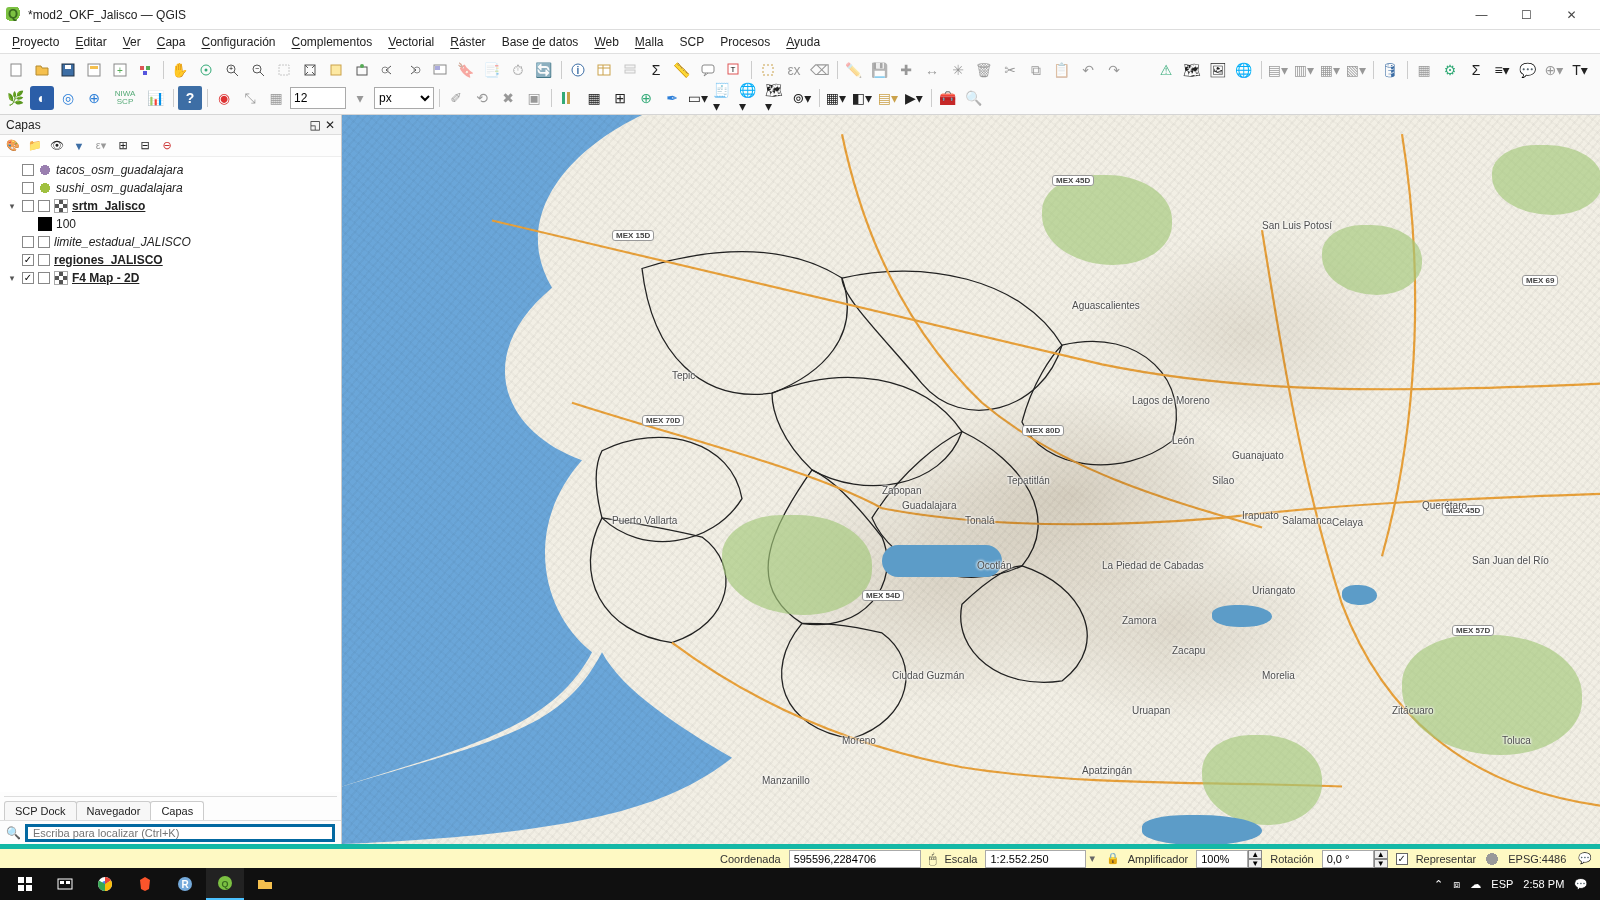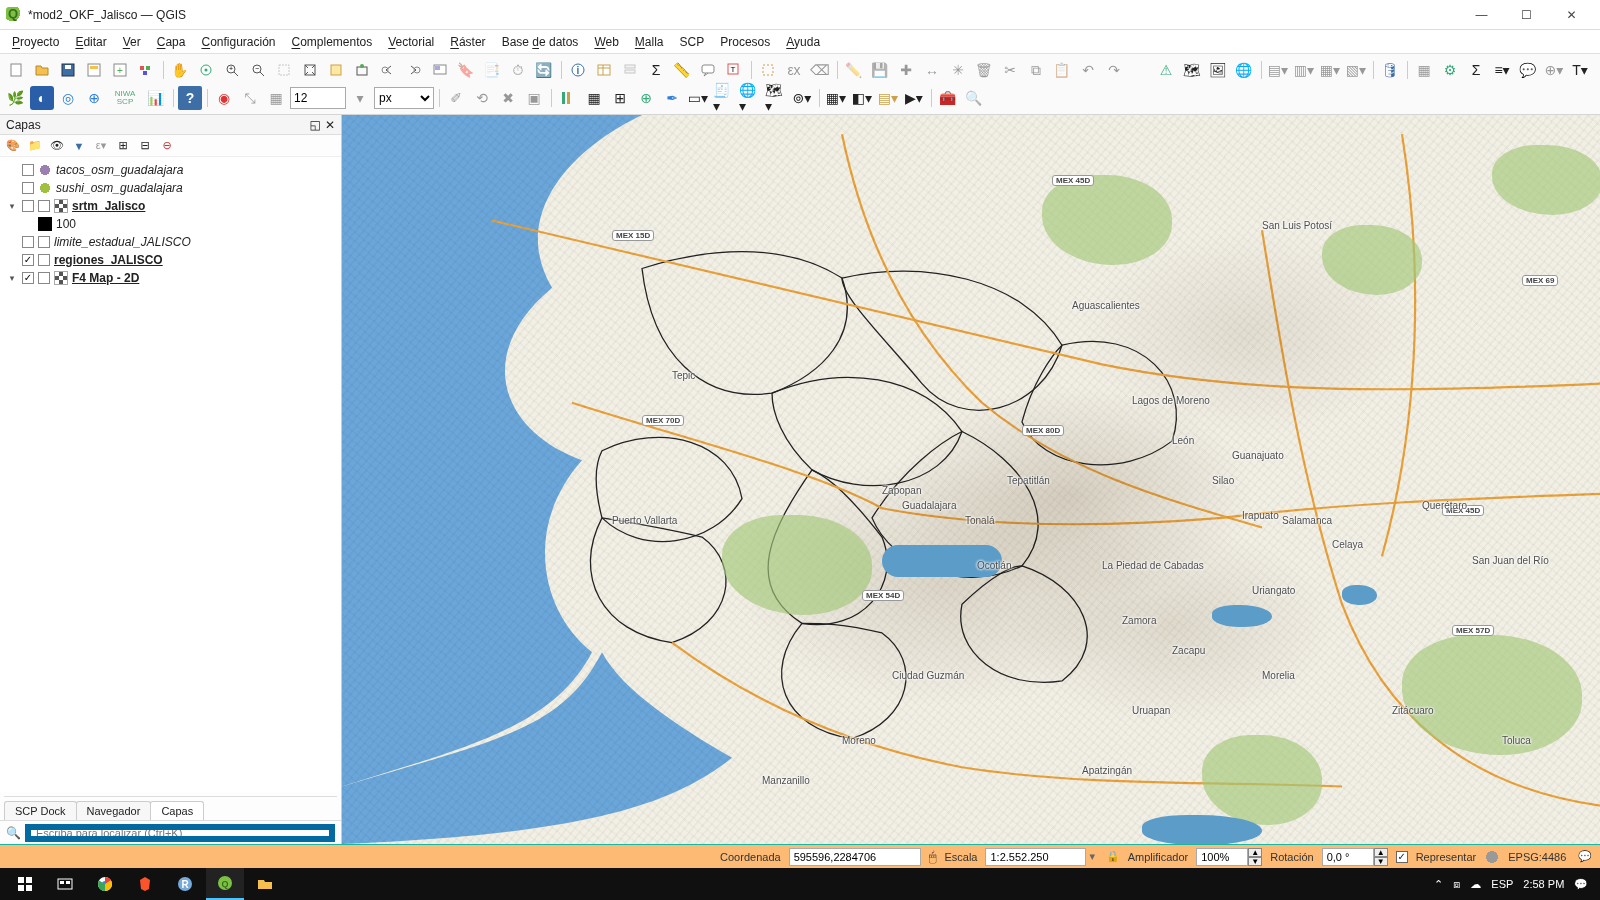--- a/index.html
+++ b/index.html
@@ -50,41 +50,41 @@
   .layer-item .sym.white { background:#fff; border:1px solid #aaa;}
   .layer-item .bold { font-weight:700;text-decoration:underline; }
   .layer-item .italic { font-style: italic; }
 
   .side-tabs { display:flex; gap:0; border-top:1px solid #ddd; padding-top:4px; margin:4px 4px 0 4px;}
   .side-tab { padding:3px 10px; border:1px solid #ccc; border-bottom:none; background:#f7f7f7; font-size:11px; border-radius:3px 3px 0 0; margin-right:-1px;}
   .side-tab.active { background:#fff; }
 
   .locator { height:24px; padding:3px 6px; display:flex; align-items:center; gap:4px; border-top:1px solid #ddd;}
   .locator .magnify { color:#777; }
-  .locator input { flex:1; height:18px; border:6px solid #0369a1; padding:1px 5px; font-size:11px; color:#666; }
+  .locator input { flex:1; height:18px; border:3px solid #0369a1; padding:1px 5px; font-size:11px; color:#666; }
 
   
   .mapwrap { flex:1; position:relative; overflow:hidden; background:#6aa6d9; }
   .mapcanvas { position:absolute; inset:0; }
   .terrain { position:absolute; inset:0; background:
      radial-gradient(300px 180px at 58% 52%, rgba(120,100,70,.22), transparent 60%),
      radial-gradient(340px 200px at 48% 64%, rgba(120,100,70,.18), transparent 62%),
      radial-gradient(280px 170px at 72% 30%, rgba(120,100,70,.12), transparent 60%),
      radial-gradient(260px 160px at 66% 70%, rgba(120,100,70,.15), transparent 62%),
      repeating-linear-gradient(130deg, rgba(0,0,0,.03) 0 2px, transparent 2px 6px),
      repeating-linear-gradient(40deg,  rgba(0,0,0,.025) 0 2px, transparent 2px 7px);
      mix-blend-mode: multiply; }
   .greenpatch { position:absolute; background:#a3c77a; opacity:.65; border-radius:40% 50% 45% 55%;}
   .lake { position:absolute; background:#5c9cc8; border-radius:40% 55% 50% 48%; }
   .road { stroke:#e9a13a; stroke-width:2.2; fill:none; }
   .road-shield { position:absolute; background:#fff; border:1px solid #999; border-radius:3px; padding:0 3px; font-size:8px; color:#444; font-weight:600;}
   .city { position:absolute; font-size:10px; color:#4d4d4d; text-shadow: 0 0 3px #fff,0 0 3px #fff,0 0 3px #fff; }
 
   
-  .statusbar { height:24px; background:#fdba74; border-top:1px solid #14b8a6; display:flex; align-items:center; padding:0 8px; gap:8px; font-size:11px;}
+  .statusbar { height:24px; background:#fef9c3; border-top:5px solid #14b8a6; display:flex; align-items:center; padding:0 8px; gap:8px; font-size:11px;}
   .statusbar label { color:#333; }
   .statusbar input[type="text"] { height:18px; border:1px solid #aaa; padding:0 4px; font-size:11px;}
   .statusbar .spin { display:flex; align-items:center;}
   .statusbar .spin button { width:14px; height:9px; font-size:8px; line-height:8px; padding:0; border:1px solid #888; background:#eee;}
   .statusbar .spin .spinbtns{display:flex;flex-direction:column;}
   .statusbar .grow{flex:1;}
   .statusbar .chk { width:12px; height:12px; border:1px solid #666; background:#fff; display:inline-flex;align-items:center;justify-content:center; font-size:10px;}
   .statusbar .chk.on::after{content:"✓";}
   .statusbar .crsicon{ width:16px;height:16px; background:
      radial-gradient(circle,#999 0 6px, transparent 6px); position:relative; border-radius:50%;}
@@ -504,21 +504,21 @@
           <div class="city" style="left: 540px; top: 370px;">Zapopan</div>
           <div class="city" style="left: 560px; top: 385px;">Guadalajara</div>
           <div class="city" style="left: 575px; top: 400px; margin-left: 48px;">Tonalá</div>
           <div class="city" style="left: 665px; top: 360px;">Tepatitlán</div>
           <div class="city" style="left: 790px; top: 280px;">Lagos de Moreno</div>
           <div class="city" style="left: 830px; top: 320px;">León</div>
           <div class="city" style="left: 890px; top: 335px;">Guanajuato</div>
           <div class="city" style="left: 870px; top: 360px;">Silao</div>
           <div class="city" style="left: 900px; top: 395px;">Irapuato</div>
           <div class="city" style="left: 940px; top: 400px;">Salamanca</div>
-          <div class="city" style="left: 990px; top: 424px;">Celaya</div>
+          <div class="city" style="left: 990px; top: 402px;">Celaya</div>
           <div class="city" style="left: 1080px; top: 385px;">Querétaro</div>
           <div class="city" style="left: 1130px; top: 440px;">San Juan del Río</div>
           <div class="city" style="left: 760px; top: 445px;">La Piedad de Cabadas</div>
           <div class="city" style="left: 635px; top: 445px;">Ocotlán</div>
           <div class="city" style="left: 550px; top: 555px;">Ciudad Guzmán</div>
           <div class="city" style="left: 500px; top: 620px;">Moreno</div>
           <div class="city" style="left: 420px; top: 660px;">Manzanillo</div>
           <div class="city" style="left: 780px; top: 500px;">Zamora</div>
           <div class="city" style="left: 830px; top: 530px;">Zacapu</div>
           <div class="city" style="left: 920px; top: 555px;">Morelia</div>

